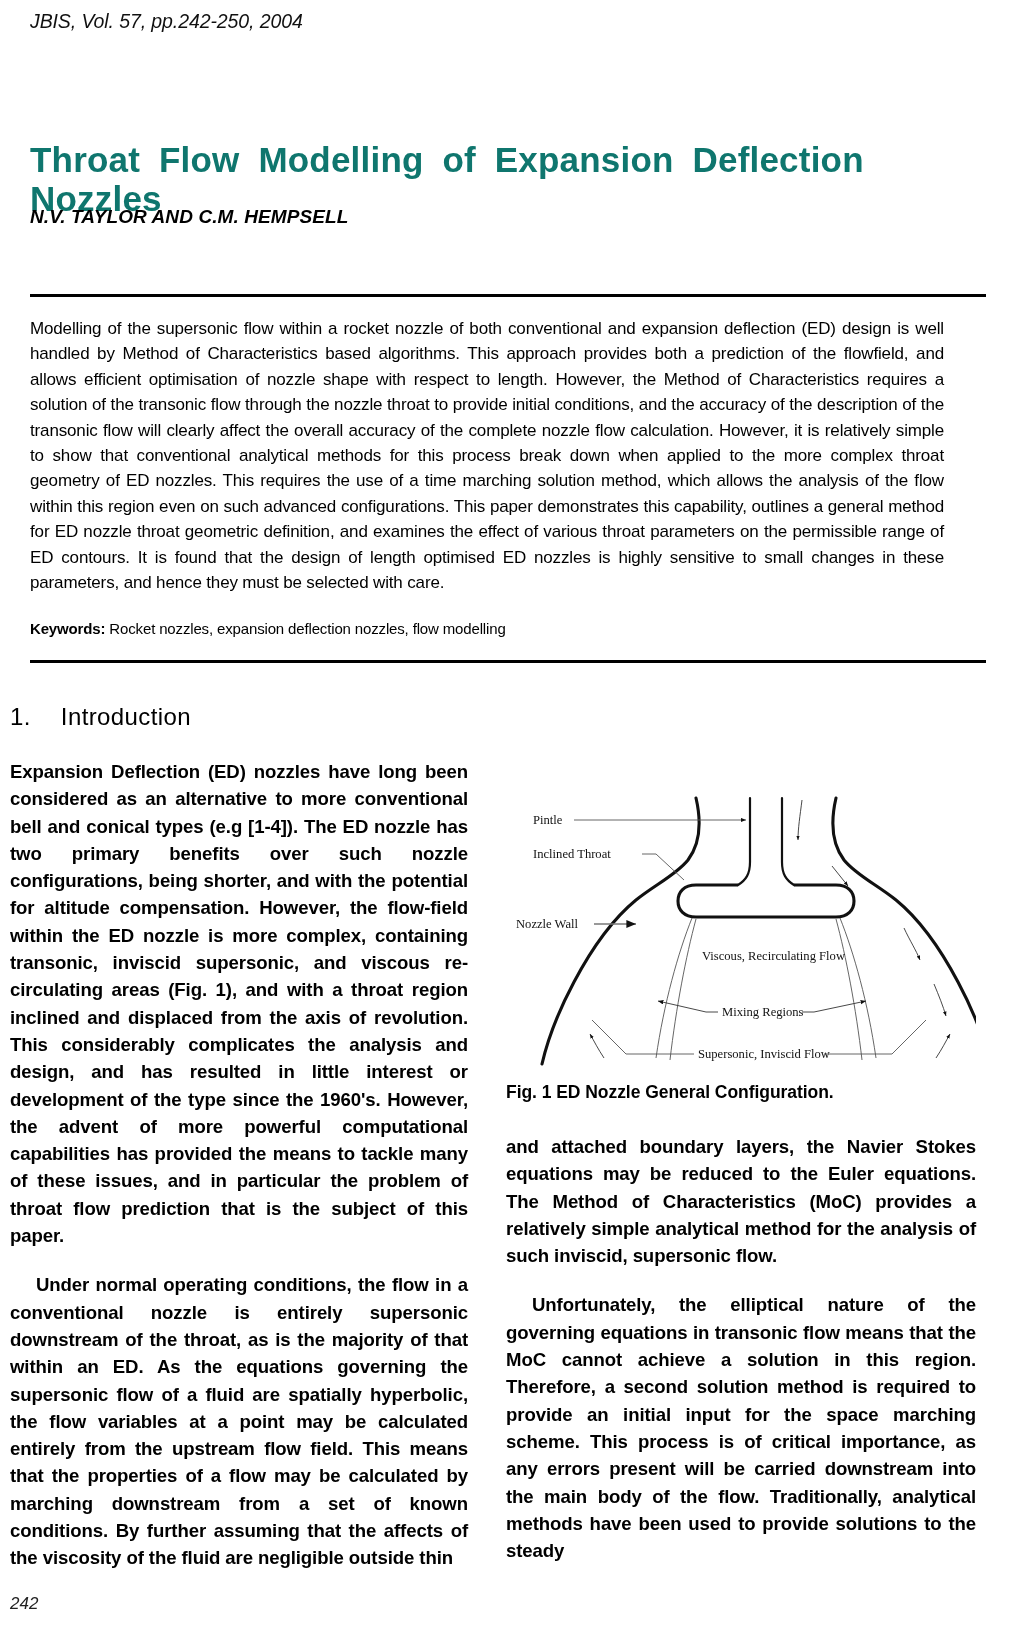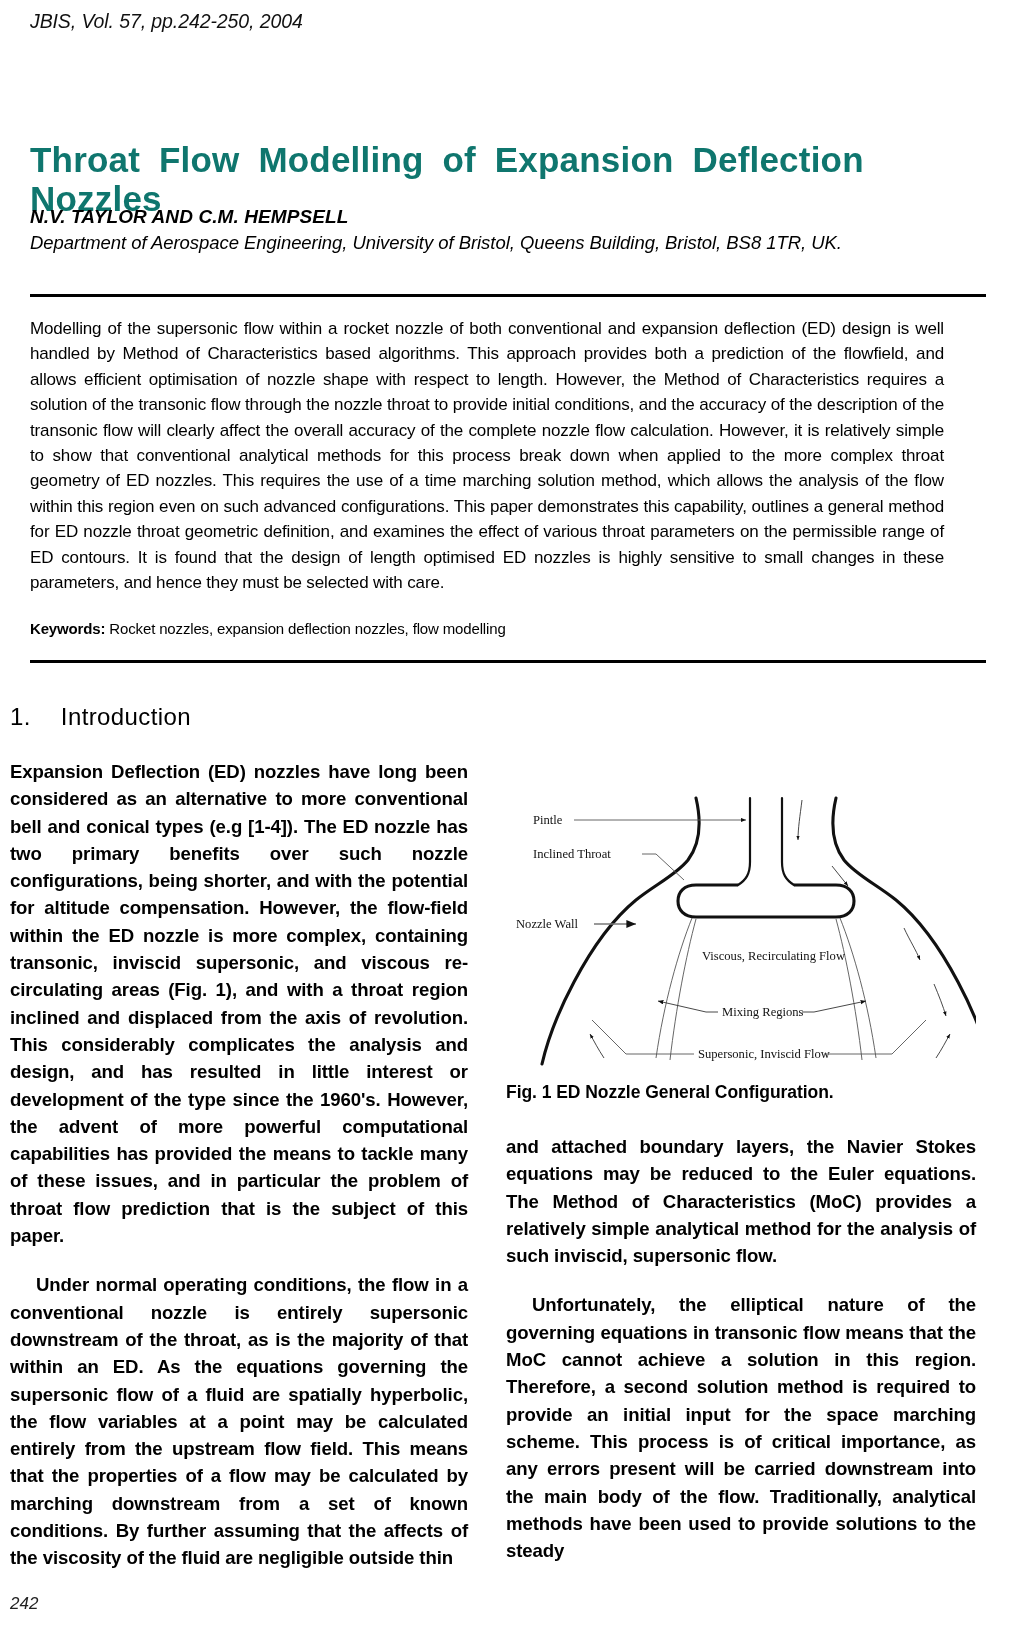--- a/index.html
+++ b/index.html
@@ -175,21 +175,20 @@
 <body>
 
 <div class="page">
 
   <div class="journal-header">JBIS, Vol. 57, pp.242-250, 2004</div>
 
   <h1 class="paper-title">Throat  Flow  Modelling  of  Expansion  Deflection  Nozzles</h1>
 
   <div class="authors">N.V. TAYLOR AND C.M. HEMPSELL</div>
 
-  <div class="affiliation">Department of Aerospace Engineering, University of Bristol, Queens Building, Bristol, BS8 1TR, UK.</div>
 
   <div class="rule rule-top"></div>
 
   <div class="abstract">Modelling of the supersonic flow within a rocket nozzle of both conventional and expansion deflection (ED) design is well handled by Method of Characteristics based algorithms. This approach provides both a prediction of the flowfield, and allows efficient optimisation of nozzle shape with respect to length. However, the Method of Characteristics requires a solution of the transonic flow through the nozzle throat to provide initial conditions, and the accuracy of the description of the transonic flow will clearly affect the overall accuracy of the complete nozzle flow calculation. However, it is relatively simple to show that conventional analytical methods for this process break down when applied to the more complex throat geometry of ED nozzles. This requires the use of a time marching solution method, which allows the analysis of the flow within this region even on such advanced configurations. This paper demonstrates this capability, outlines a general method for ED nozzle throat geometric definition, and examines the effect of various throat parameters on the permissible range of ED contours. It is found that the design of length optimised ED nozzles is highly sensitive to small changes in these parameters, and hence they must be selected with care.</div>
 
   <div class="keywords">
     <span class="kw-label">Keywords:</span><span> Rocket nozzles, expansion deflection nozzles, flow modelling</span>
   </div>
 
   <div class="rule rule-bottom"></div>

